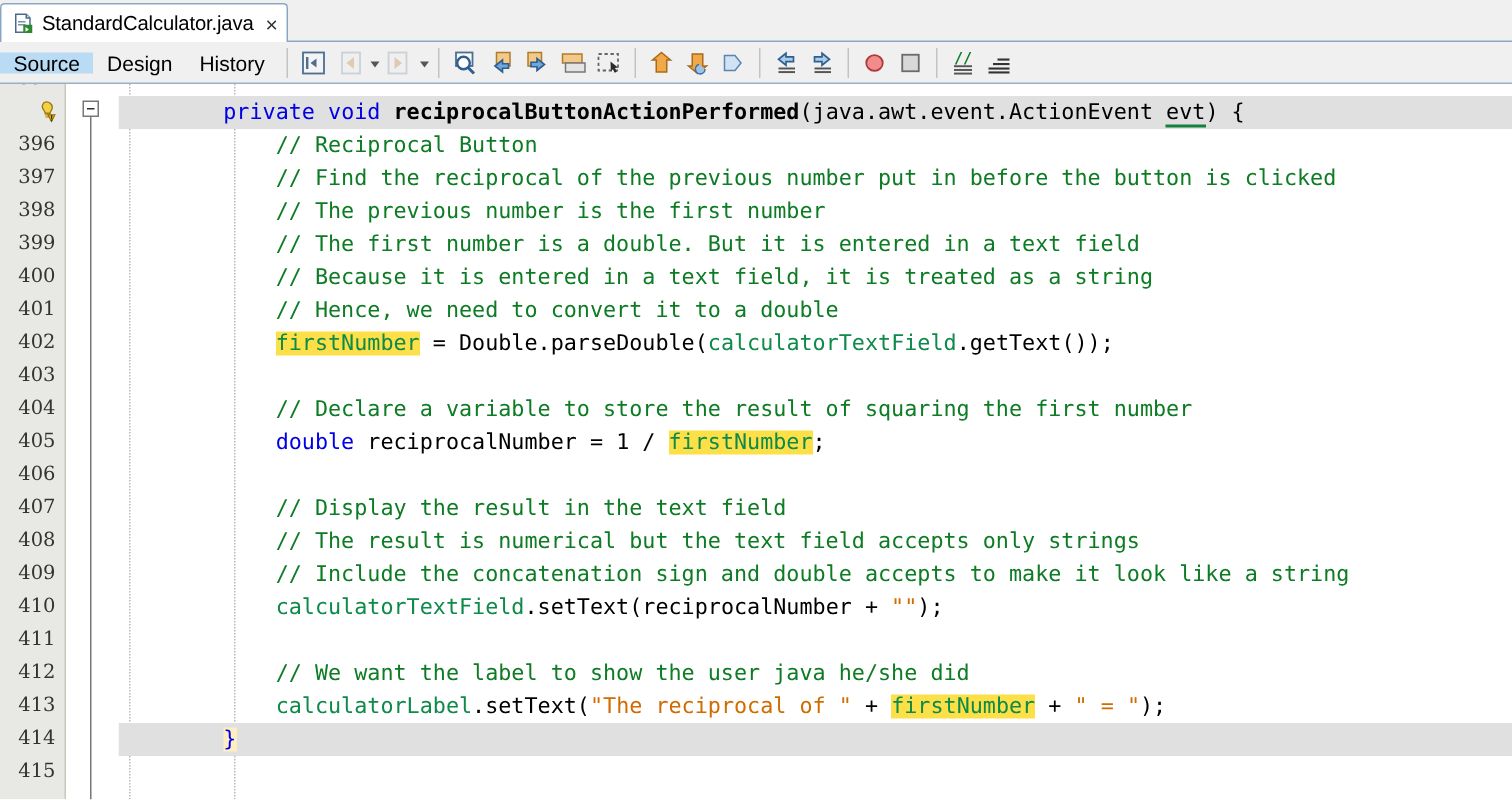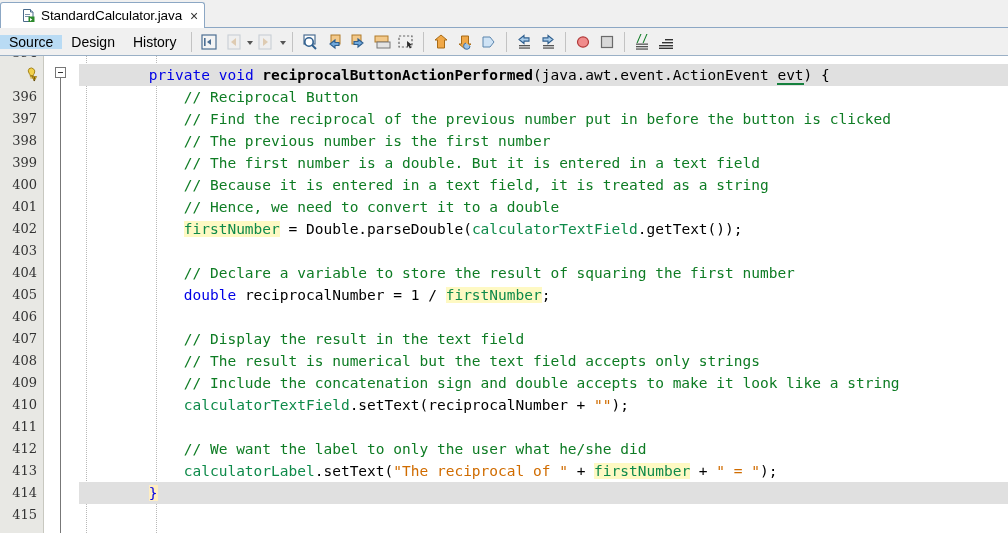--- a/index.html
+++ b/index.html
@@ -25,21 +25,21 @@
     border-bottom: 1px solid #8ca7c4;
     box-sizing: border-box;
   }
   .tab {
     position: absolute;
     left: 0;
     top: 2px;
     height: 26px;
     display: flex;
     align-items: center;
-    padding: 0 6px 0 20px;
+    padding: 0 6px 0 7px;
     background: #ffffff;
     border: 1px solid #8ca7c4;
     border-bottom: none;
     border-top-left-radius: 3px;
     border-top-right-radius: 3px;
     box-sizing: border-box;
     cursor: default;
   }
   .tab-icon {
     width: 15px;
@@ -202,21 +202,21 @@
   }
 
   
   .kw   { color: #0000e6; }
   .mname{ color: #000000; font-weight: bold; }
   .cm   { color: #0e7c24; }
   .fld  { color: #0e8a4a; }
   .str  { color: #d06c00; }
   .ital { }
   .plain{ color: #000000; }
-  .mark { background: #fef9c3; }
+  .mark { background: #fde047; }
   .sq   { border-bottom: 2px solid #15803d; }
   .caret-brace { color: #0000e6; background: #ffeec2; }
 
   
   #bulb {
     position: absolute;
     width: 16px; height: 16px;
   }
 </style>
 </head>
@@ -442,20 +442,20 @@
         <div class="row" style="top: 162px;"><span class="plain">            </span><span class="fld mark">firstNumber</span><span class="plain"> = Double.</span><span class="ital">parseDouble</span><span class="plain">(</span><span class="fld">calculatorTextField</span><span class="plain">.getText());</span></div>
         <div class="row" style="top: 184px;"></div>
         <div class="row" style="top: 206px;"><span class="plain">            </span><span class="cm">// Declare a variable to store the result of squaring the first number</span></div>
         <div class="row" style="top: 228px;"><span class="plain">            </span><span class="kw">double</span><span class="plain"> reciprocalNumber = 1 / </span><span class="fld mark">firstNumber</span><span class="plain">;</span></div>
         <div class="row" style="top: 250px;"></div>
         <div class="row" style="top: 272px;"><span class="plain">            </span><span class="cm">// Display the result in the text field</span></div>
         <div class="row" style="top: 294px;"><span class="plain">            </span><span class="cm">// The result is numerical but the text field accepts only strings</span></div>
         <div class="row" style="top: 316px;"><span class="plain">            </span><span class="cm">// Include the concatenation sign and double accepts to make it look like a string</span></div>
         <div class="row" style="top: 338px;"><span class="plain">            </span><span class="fld">calculatorTextField</span><span class="plain">.setText(reciprocalNumber + </span><span class="str">""</span><span class="plain">);</span></div>
         <div class="row" style="top: 360px;"></div>
-        <div class="row" style="top: 382px;"><span class="plain">            </span><span class="cm">// We want the label to only the user what he/she did</span></div>
+        <div class="row" style="top: 382px;"><span class="plain">            </span><span class="cm">// We want the label to show the user java he/she did</span></div>
         <div class="row" style="top: 404px;"><span class="plain">            </span><span class="fld">calculatorLabel</span><span class="plain">.setText(</span><span class="str">"The reciprocal of "</span><span class="plain"> + </span><span class="fld mark">firstNumber</span><span class="plain"> + </span><span class="str">" = "</span><span class="plain">);</span></div>
         <div class="row hl" style="top: 426px;"><span class="plain">        </span><span class="caret-brace">}</span></div>
         <div class="row" style="top: 448px;"></div>
       </div>
   </div>
 
 </div>
 
 </body></html>

